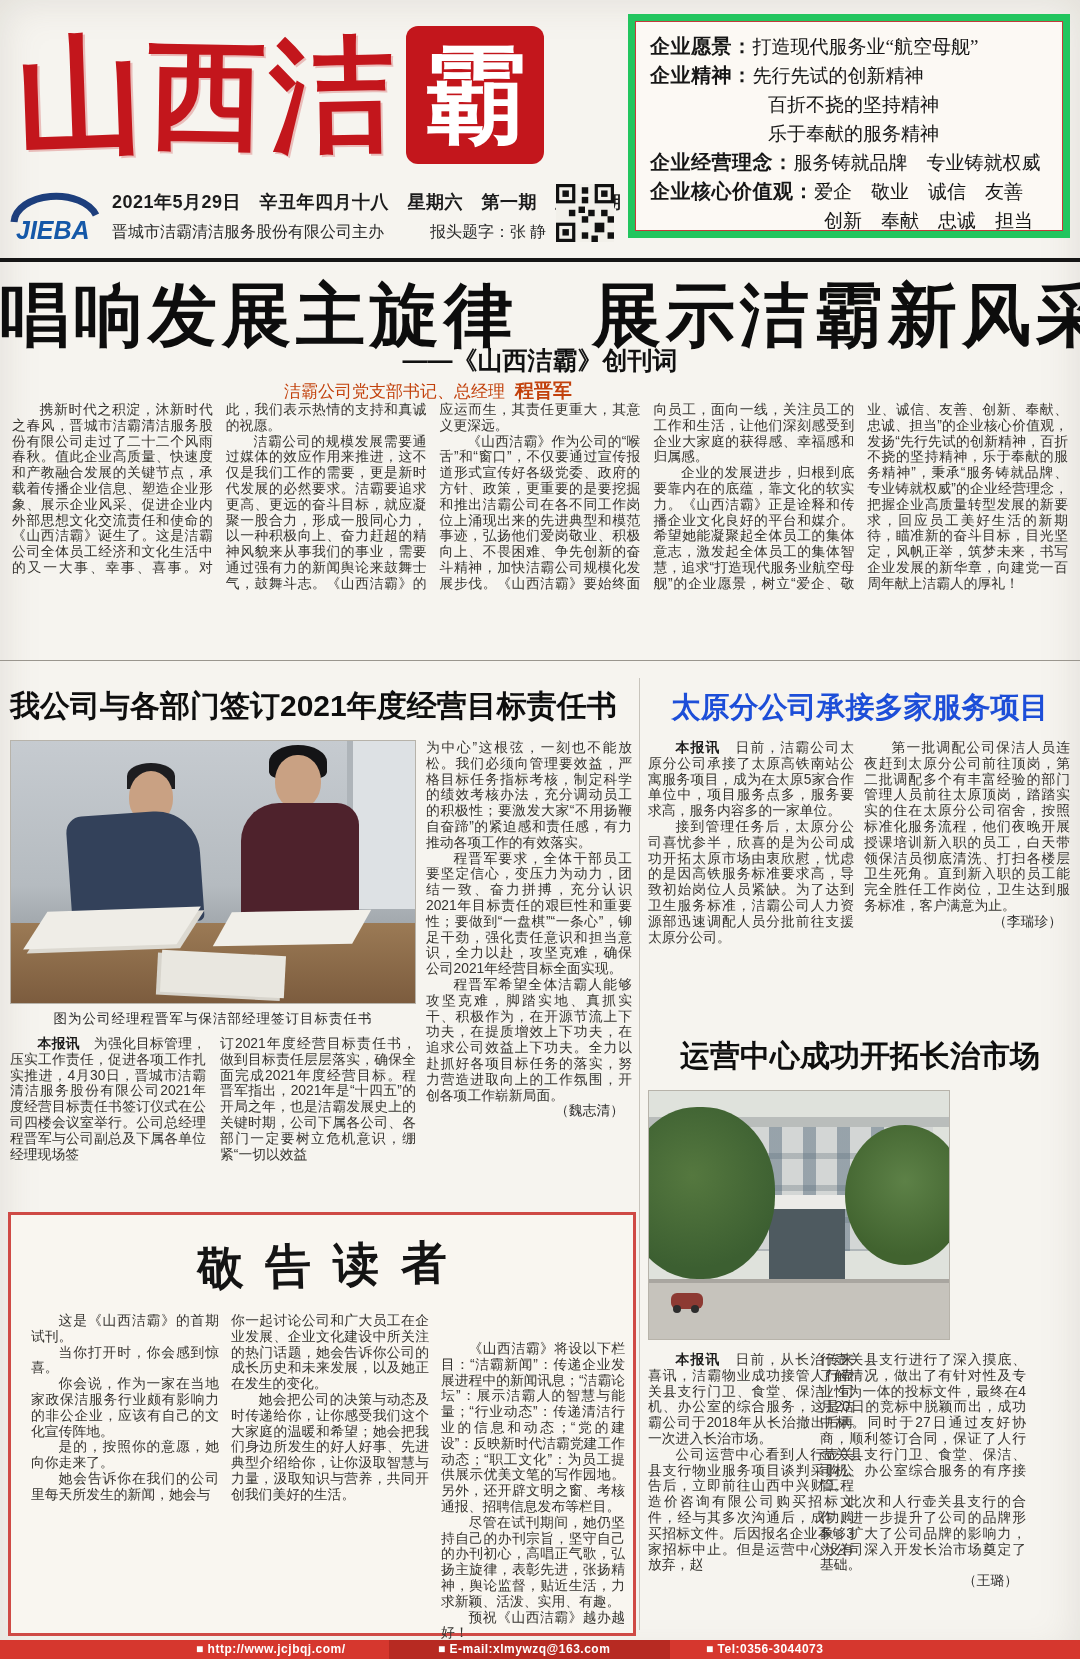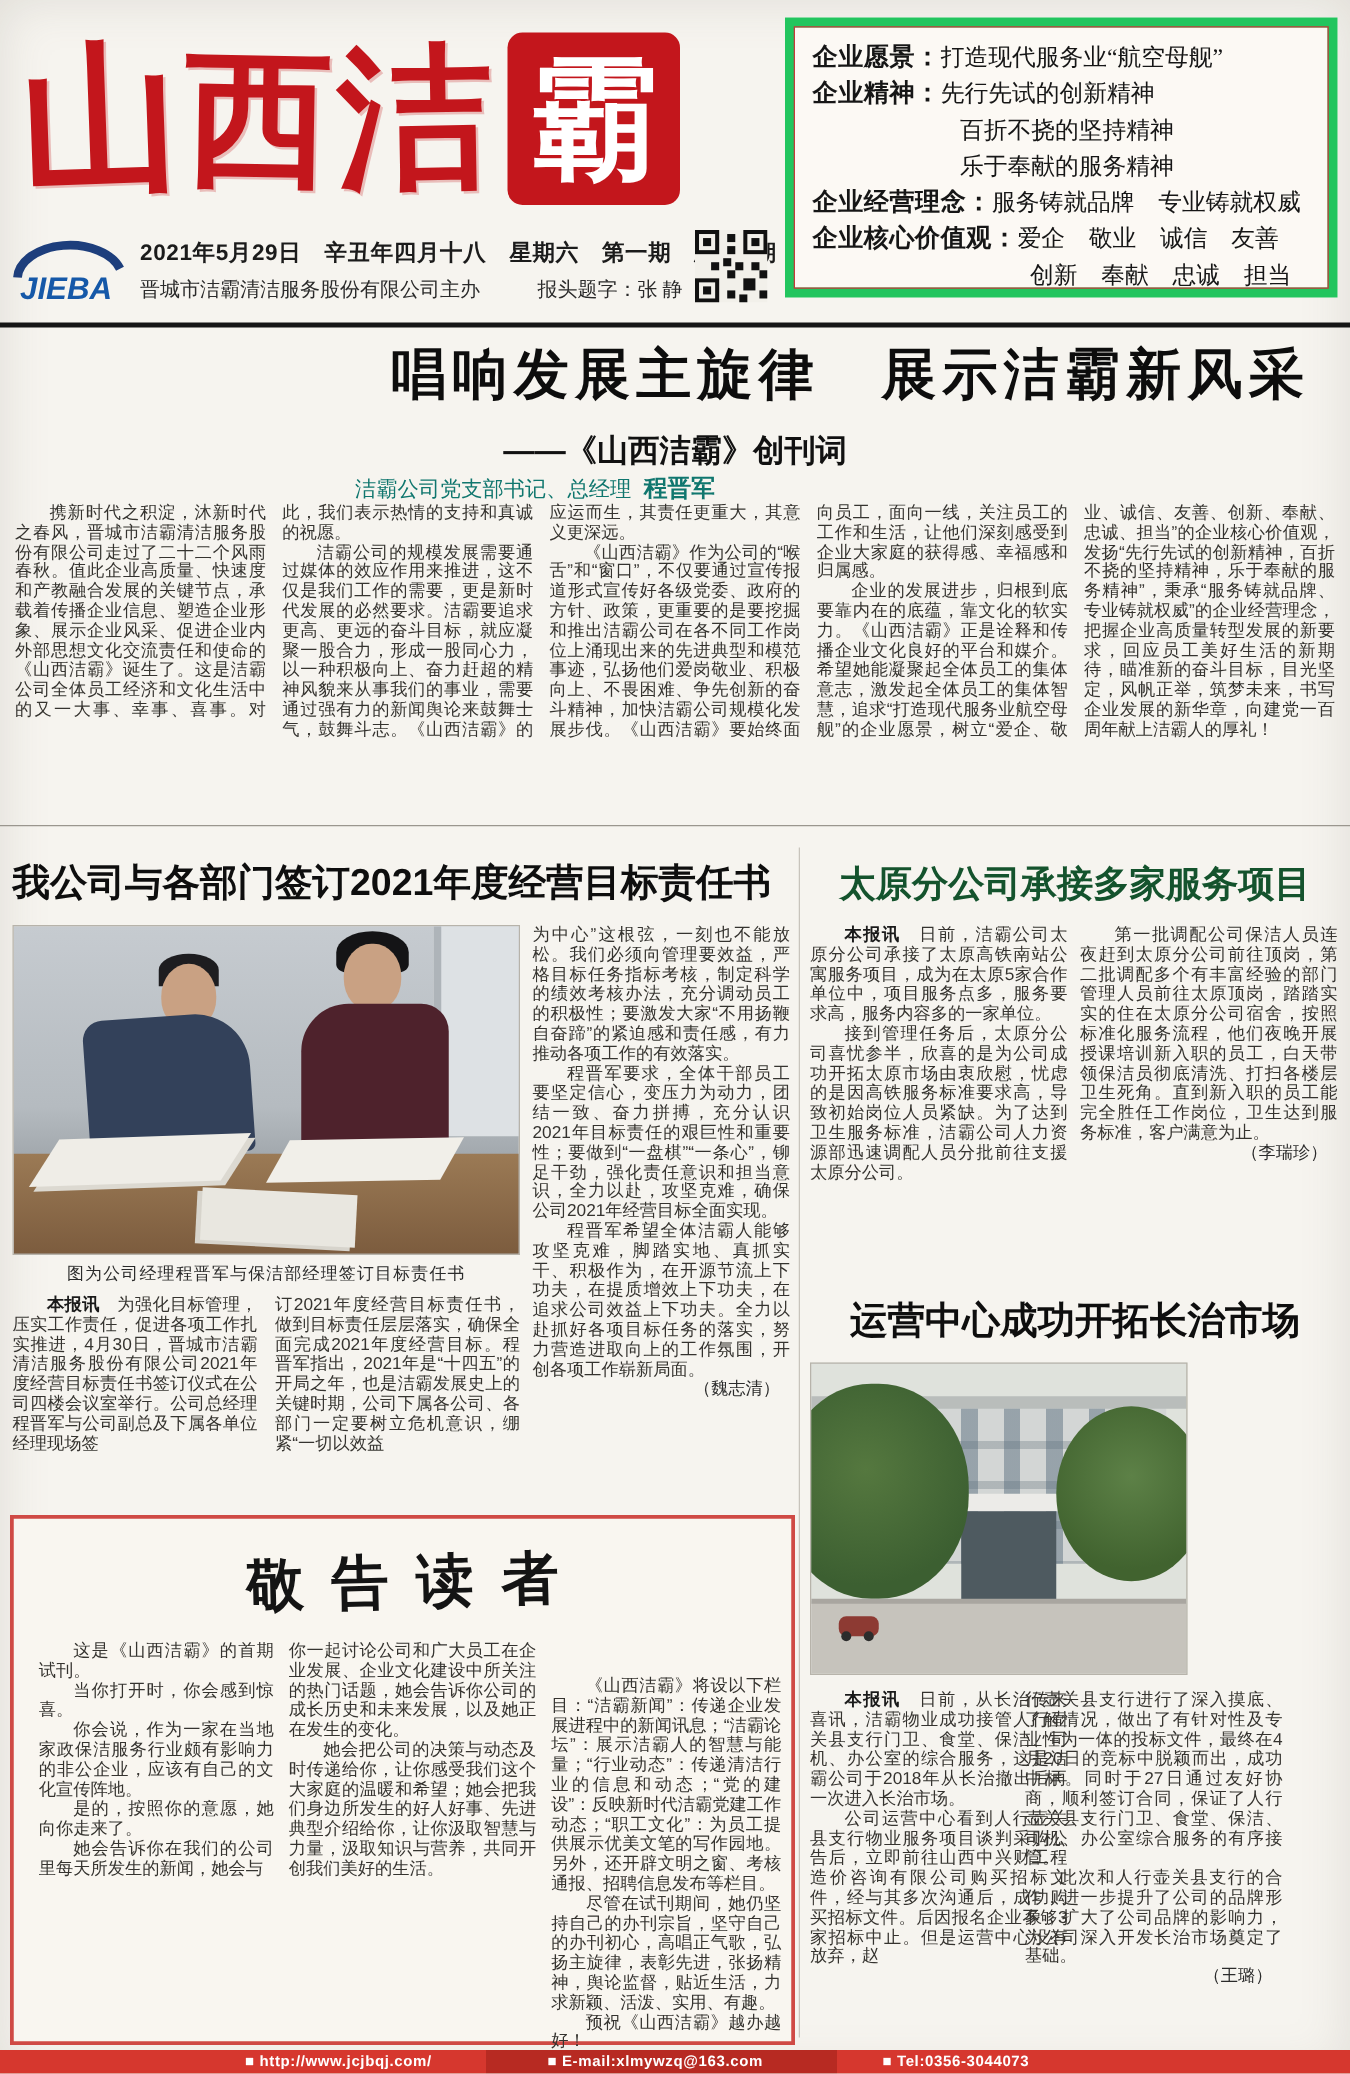--- a/index.html
+++ b/index.html
@@ -23,36 +23,36 @@
   .values-box{left:628px;top:14px;width:442px;height:224px;border:8px solid #22c55e;outline:1px solid #c23a3a;outline-offset:-8px;background:#fcf9f4;box-sizing:border-box;padding:10px 12px 6px 14px;}
   .vb-row{line-height:29px;font-size:19px;white-space:nowrap;color:#161616;}
   .vb-label{font-weight:bold;font-size:20px;letter-spacing:.5px;}
   .vb-text{font-family:"Liberation Serif",serif;font-size:19px;}
   .vb-row.pad-a{padding-left:118px;}
   .vb-row.pad-b{padding-left:174px;}
 
   .rule-black{left:0;top:258px;width:1080px;height:4px;background:#161616;}
 
   
-  .lead-headline{left:0;top:270px;width:1048px;text-align:right;font-size:44px;font-weight:900;color:#0d0d0d;letter-spacing:5px;white-space:nowrap;}
+  .lead-headline{left:0;top:270px;width:1048px;text-align:center;font-size:69px;font-weight:900;color:#0d0d0d;letter-spacing:5px;white-space:nowrap;}
   .lead-subtitle{left:0;top:344px;width:1080px;text-align:center;font-size:25px;font-weight:bold;color:#111;}
-  .lead-byline{left:0;top:378px;width:856px;text-align:center;font-family:"Liberation Serif",serif;color:#0f766e;font-size:17px;}
+  .lead-byline{left:0;top:378px;width:856px;text-align:center;font-family:"Liberation Serif",serif;color:#c2410c;font-size:17px;}
   .lead-byline .byname{font-weight:bold;font-size:19px;margin-left:10px;}
   .body-text{font-size:13.8px;line-height:15.8px;text-align:justify;color:#35332f;}
   .body-text p{margin:0;text-indent:2em;}
   .lead-cols{left:12px;top:402px;width:1056px;height:250px;column-count:5;column-gap:13px;}
   .lede{font-weight:bold;color:#1a1a1a;}
   .byl{ text-align:right;padding-right:8px;font-family:"Liberation Serif",serif;color:#2b2b2b;}
 
   .rule-thin{left:0;top:660px;width:1080px;height:1px;background:#9a968e;}
   .vrule{left:639px;top:678px;width:1px;height:952px;background:#c8c4bc;}
 
   
   .sign-headline{left:10px;top:686px;width:620px;font-size:30px;font-weight:900;color:#0e0e0e;white-space:nowrap;letter-spacing:0;}
-  .ty-headline{left:648px;top:688px;width:424px;text-align:center;font-size:29px;font-weight:900;color:#14532d;white-space:nowrap;}
+  .ty-headline{left:648px;top:688px;width:424px;text-align:center;font-size:29px;font-weight:900;color:#1d4ed8;white-space:nowrap;}
 
   
   .photo1{left:10px;top:740px;width:406px;height:264px;background:linear-gradient(180deg,#c6cbd0 0%,#b5bbc0 55%,#a2a8ad 70%);overflow:hidden;border:1px solid #b7b3aa;box-sizing:border-box;}
   .p1-curtain{position:absolute;right:0;top:0;width:62px;height:64%;background:#dde1e4;border-left:6px solid #aeb4b9;}
   .p1-man{position:absolute;left:58px;top:72px;width:132px;height:112px;background:#33415a;border-radius:16px 44px 6px 6px;transform:rotate(-4deg);}
   .p1-man-head{position:absolute;left:118px;top:30px;width:44px;height:52px;background:#c9a183;border-radius:50% 50% 46% 46%;}
   .p1-man-hair{position:absolute;left:116px;top:22px;width:48px;height:26px;background:#1d1d20;border-radius:50% 50% 0 0;}
   .p1-woman{position:absolute;left:230px;top:62px;width:118px;height:122px;background:#4e222c;border-radius:38px 22px 6px 6px;}
   .p1-woman-head{position:absolute;left:264px;top:14px;width:46px;height:54px;background:#c9a183;border-radius:48%;}
   .p1-woman-hair{position:absolute;left:258px;top:4px;width:58px;height:34px;background:#141416;border-radius:50% 50% 22% 22%;}

